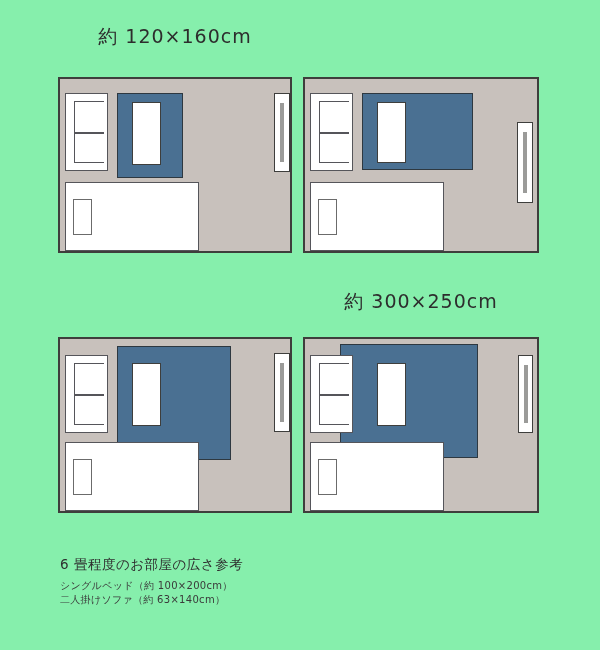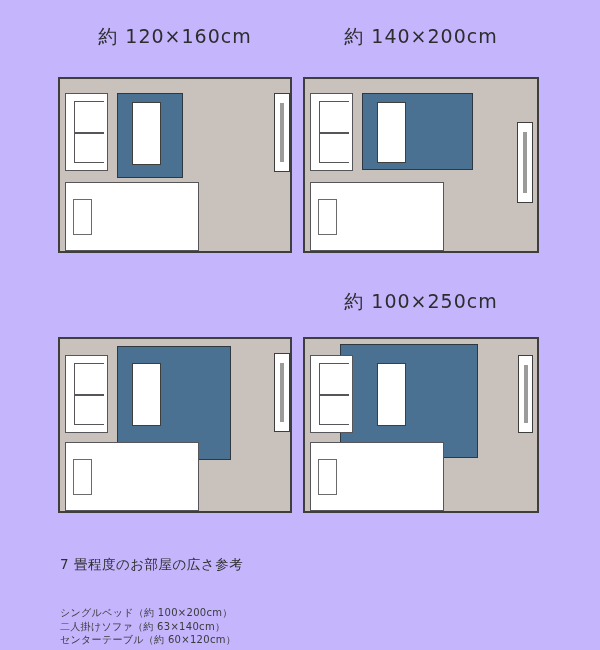--- a/index.html
+++ b/index.html
@@ -1,20 +1,20 @@
 <!DOCTYPE html>
 <html><head>
 <meta charset="utf-8">
 <style>
   html, body { margin: 0; padding: 0; background: #ffffff; }
   .canvas {
     position: relative;
     width: 600px;
     height: 650px;
-    background: #c4b5fd;
+    background: #86efac;
     font-family: "DejaVu Sans", sans-serif;
     overflow: hidden;
   }
   
   .diagram-title {
     position: absolute;
     text-align: center;
     font-size: 19px;
     color: #2d2d2d;
     letter-spacing: 1px;
@@ -115,35 +115,34 @@
   
   .legend-heading {
     position: absolute;
     left: 60px; top: 556px;
     font-size: 13.5px;
     color: #2f2f2f;
     letter-spacing: 0.5px;
   }
   .legend-list {
     position: absolute;
-    left: 60px; top: 606px;
+    left: 60px; top: 579px;
     font-size: 10px;
     color: #3a3a3a;
     line-height: 13.5px;
     letter-spacing: 0.3px;
   }
 </style>
 </head>
 <body>
 
 <div class="canvas">
 
   <div class="diagram-title t1">約 120×160cm</div>
-  <div class="diagram-title t2">約 140×200cm</div>
-  <div class="diagram-title t4">約 100×250cm</div>
+  <div class="diagram-title t4">約 300×250cm</div>
 
   <div class="room r1">
     <div class="rug"></div>
     <div class="sofa">
       <div class="sofa-inner">
         <div class="sofa-divider"></div>
       </div>
     </div>
     <div class="table"></div>
     <div class="bed">
@@ -195,20 +194,19 @@
     </div>
     <div class="table"></div>
     <div class="bed">
       <div class="pillow"></div>
     </div>
     <div class="rack">
       <div class="rack-bar"></div>
     </div>
   </div>
 
-  <div class="legend-heading">7 畳程度のお部屋の広さ参考</div>
+  <div class="legend-heading">6 畳程度のお部屋の広さ参考</div>
   <div class="legend-list">
     <div>シングルベッド（約 100×200cm）</div>
     <div>二人掛けソファ（約 63×140cm）</div>
-    <div>センターテーブル（約 60×120cm）</div>
   </div>
 
 </div>
 
 </body></html>

